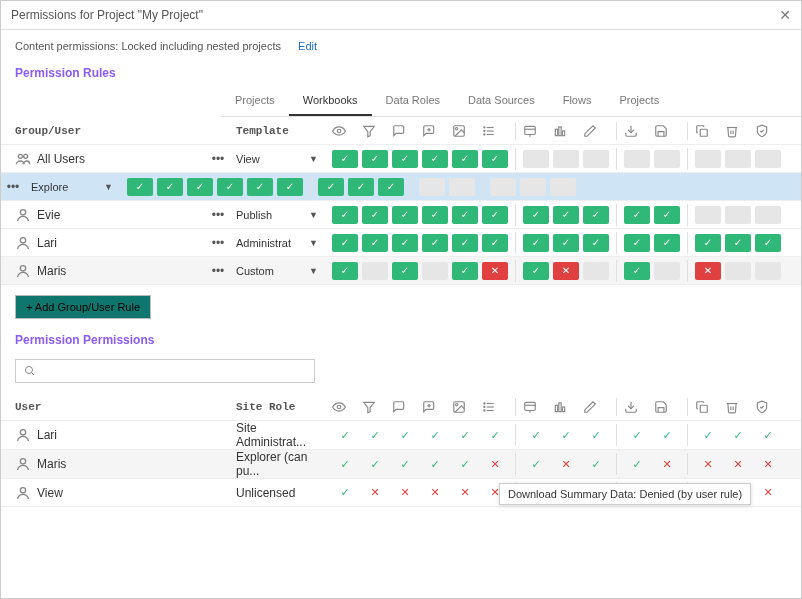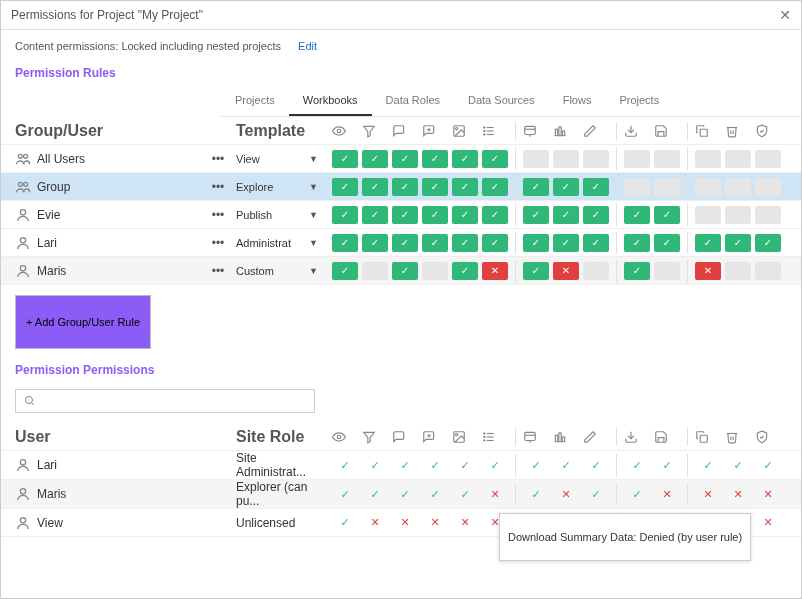--- a/index.html
+++ b/index.html
@@ -53,21 +53,22 @@
   }
   .grid-header, .row {
     display: flex;
     align-items: center;
     border-bottom: 1px solid #eee;
     min-height: 28px;
   }
   .grid-header {
     color: #555;
     font-weight: 600;
-    font-size: 16px;
+    font-size: 11px;
+    font-family: Liberation Mono, monospace;
   }
   .col-name { width: 205px; padding-left: 14px; display:flex; align-items:center; gap:6px; }
   .col-more { width: 24px; text-align:center; color:#555; cursor:pointer; }
   .col-template { width: 96px; padding-left:6px; }
   .template-dd {
     display:flex; align-items:center; justify-content:space-between;
     font-size:11px; color:#333; padding-right:8px; cursor:pointer;
   }
   .template-dd .caret { font-size:9px; color:#555; }
   .perm-cells { display:flex; gap:4px; padding-left:6px; align-items:center; }
@@ -86,23 +87,23 @@
     width:16px; height:16px; display:inline-flex; align-items:center; justify-content:center;
     color:#777; font-size:12px;
   }
   .cap-icons { display:flex; gap:4px; padding-left:6px; align-items:center; }
   .cap-icons .ci {
     width:26px; text-align:center; color:#888;
   }
   .cap-icons .sep { width:1px; height:18px; background:#e0e0e0; margin:0 3px; }
   .add-rule {
     margin: 10px 14px 4px;
-    padding: 20px 10px;
+    padding: 5px 10px;
     border: 1px solid #bbb;
-    background:#8b5cf6;
+    background:#0f766e;
     font-size:11px;
     cursor:pointer;
     display:inline-block;
   }
   .search-wrap {
     margin: 6px 14px 10px;
     width: 300px;
     border:1px solid #ccc;
     display:flex; align-items:center;
     padding:3px 6px;
@@ -115,21 +116,21 @@
   .eff-cell {
     width:26px; text-align:center; font-size:11px;
   }
   .eff-cell.allow { color:#2fb877; }
   .eff-cell.deny  { color:#e04040; }
   .tooltip {
     position:absolute;
     background:#fff;
     border:1px solid #ccc;
     box-shadow:0 1px 4px rgba(0,0,0,0.15);
-    padding:17px 8px;
+    padding:4px 8px;
     font-size:11px;
     color:#333;
     white-space:nowrap;
   }
   svg { display:block; }
 </style>
 </head>
 <body>
 
 
@@ -297,31 +298,20 @@
         <div class="sep"></div>
         <div class="cell unspec"></div>
         <div class="cell unspec"></div>
         <div class="sep"></div>
         <div class="cell unspec"></div>
         <div class="cell unspec"></div>
         <div class="cell unspec"></div>
       </div>
     </div>
     <div class="row selected">
-      <div class="col-name">
-        <span class="icon">
-          <svg width="16" height="16" viewBox="0 0 24 24" fill="none" stroke="#888" stroke-width="2">
-            <circle cx="8" cy="8" r="3"></circle>
-            <circle cx="16" cy="8" r="3"></circle>
-            <path d="M2 20c0-3 3-5 6-5s6 2 6 5"></path>
-            <path d="M12 20c0-3 3-5 6-5s4 2 4 5"></path>
-          </svg>
-        </span>
-        <span>Group</span>
-      </div>
       <div class="col-more">•••</div>
       <div class="col-template">
         <div class="template-dd">
           <span>Explore</span>
           <span class="caret">▼</span>
         </div>
       </div>
       <div class="perm-cells">
         <div class="cell allow">✓</div>
         <div class="cell allow">✓</div>

